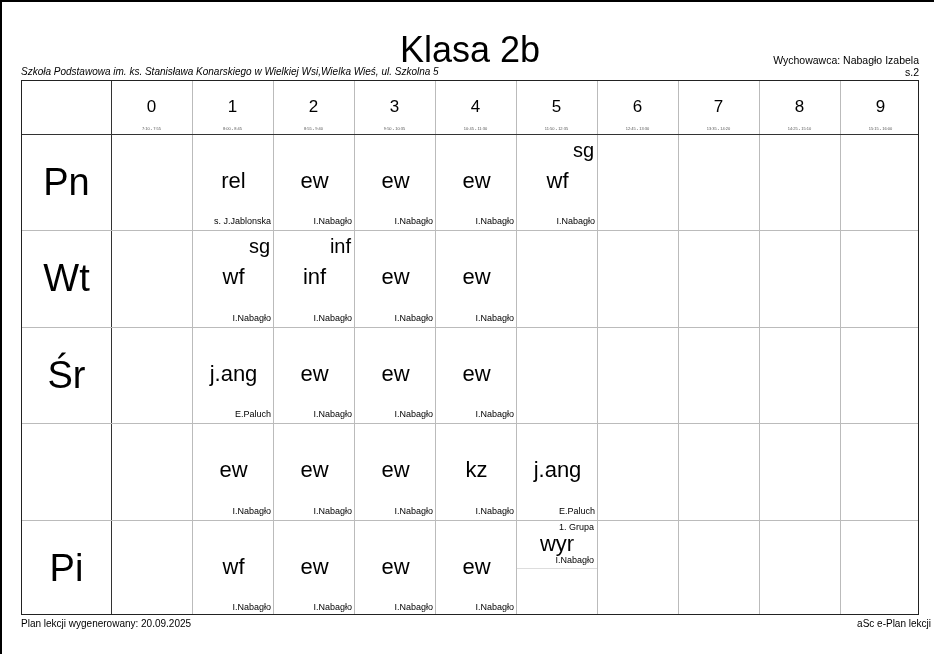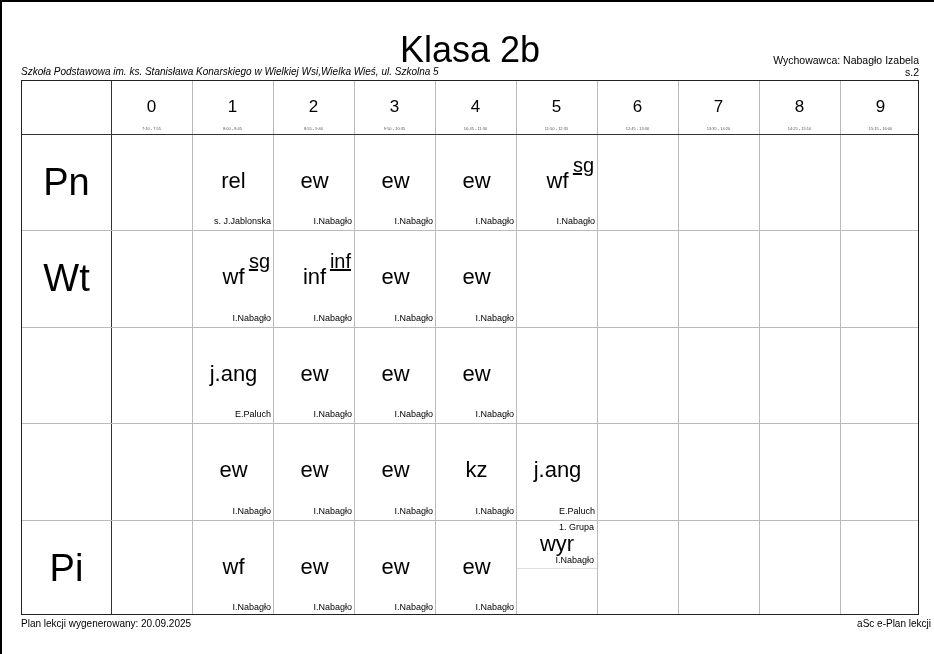--- a/index.html
+++ b/index.html
@@ -17,21 +17,21 @@
   .vline { position:absolute; top:0; width:1px; height:100%; background:#bbb; }
   .vline.dark { background:#333; }
   .hline { position:absolute; left:0; height:1px; width:100%; background:#bbb; }
   .hline.dark { background:#333; }
   .hdr { position:absolute; top:0; height:53px; width:81px; text-align:center; }
   .hdr .num { position:absolute; top:16px; left:0; width:100%; font-size:17px; line-height:20px; }
   .hdr .time { position:absolute; top:45px; left:0; width:100%; font-size:4px; line-height:5px; color:#555; }
   .day { position:absolute; left:0; width:89px; text-align:center; font-size:38px; }
   .cell { position:absolute; width:81px; box-sizing:border-box; }
   .cell .subj { position:absolute; left:0; width:81px; text-align:center; font-size:22px; line-height:26px; top:34px; }
-  .cell .grp { position:absolute; right:4px; top:20px; font-size:20px; line-height:22px;text-decoration:underline; }
+  .cell .grp { position:absolute; right:4px; top:5px; font-size:20px; line-height:22px; }
   .cell .tch { position:absolute; right:3px; bottom:4px; font-size:9px; line-height:10px;margin-top:32px; }
   .split-top { position:absolute; left:0; top:0; width:80px; height:48px; border-bottom:1px solid #ddd; }
   .split-top .g { position:absolute; right:3px; top:2px; font-size:9px; line-height:10px; }
   .split-top .s { position:absolute; left:0; width:100%; text-align:center; top:12px; font-size:22px; line-height:24px; }
   .split-top .t { position:absolute; right:3px; top:35px; font-size:9px; line-height:10px; }
   .footer-left { position:absolute; left:21px; top:618px; font-size:10px; line-height:12px; }
   .footer-right { position:absolute; right:3px; top:618px; font-size:10px; line-height:12px; }
 </style>
 </head>
 <body>
@@ -134,20 +134,21 @@
       <div class="tch">I.Nabagło</div>
     </div>
     <div class="cell" style="left: 333px; top: 149.4px; height: 96.4px;">
       <div class="subj">ew</div>
       <div class="tch">I.Nabagło</div>
     </div>
     <div class="cell" style="left: 414px; top: 149.4px; height: 96.4px;">
       <div class="subj">ew</div>
       <div class="tch">I.Nabagło</div>
     </div>
+    <div class="day" style="top: 245.8px; height: 96.4px; line-height: 96.4px;">Śr</div>
     <div class="cell" style="left: 171px; top: 245.8px; height: 96.4px;">
       <div class="subj">j.ang</div>
       <div class="tch">E.Paluch</div>
     </div>
     <div class="cell" style="left: 252px; top: 245.8px; height: 96.4px;">
       <div class="subj">ew</div>
       <div class="tch">I.Nabagło</div>
     </div>
     <div class="cell" style="left: 333px; top: 245.8px; height: 96.4px;">
       <div class="subj">ew</div>

